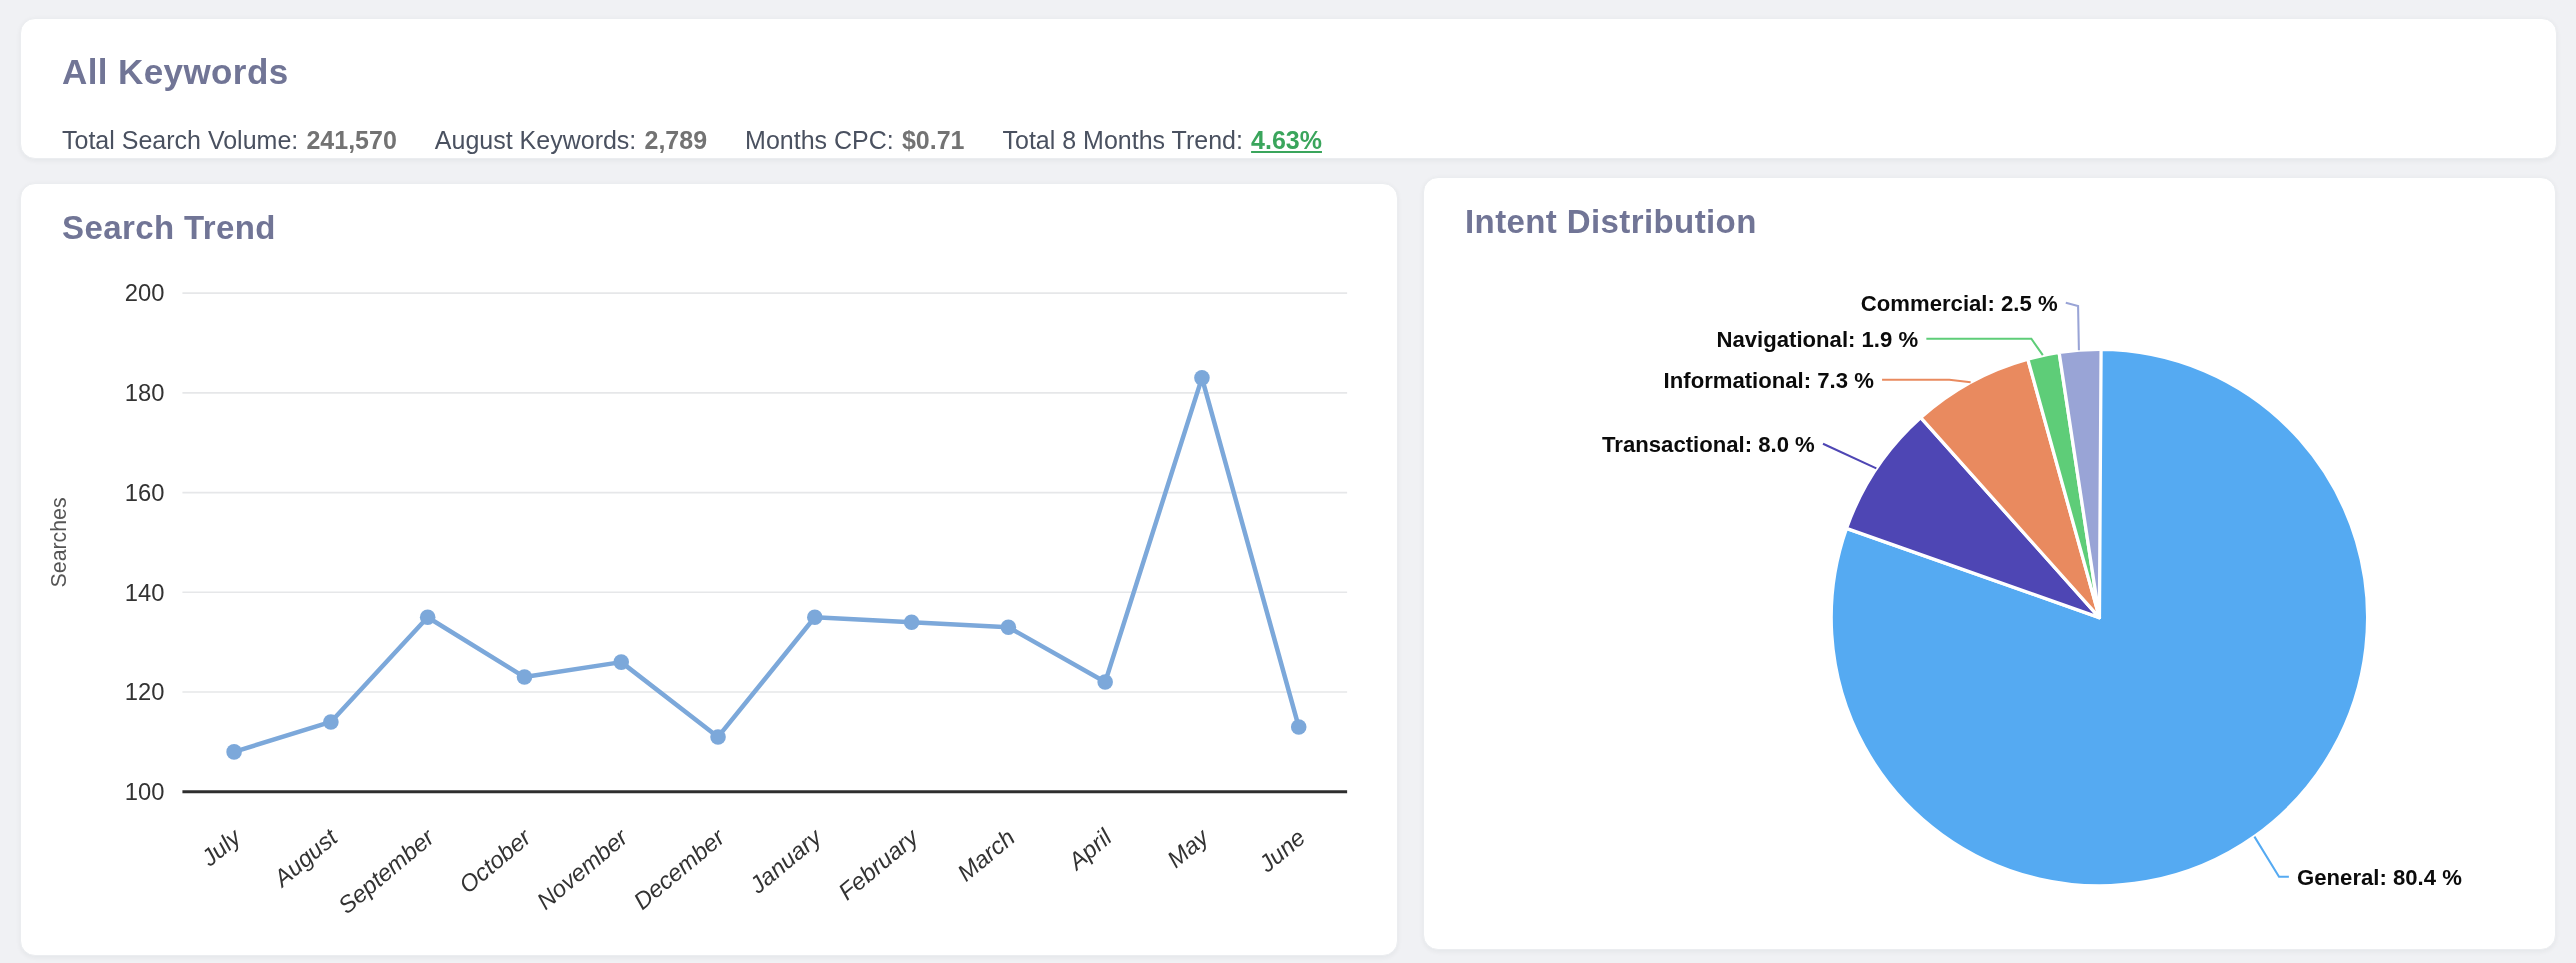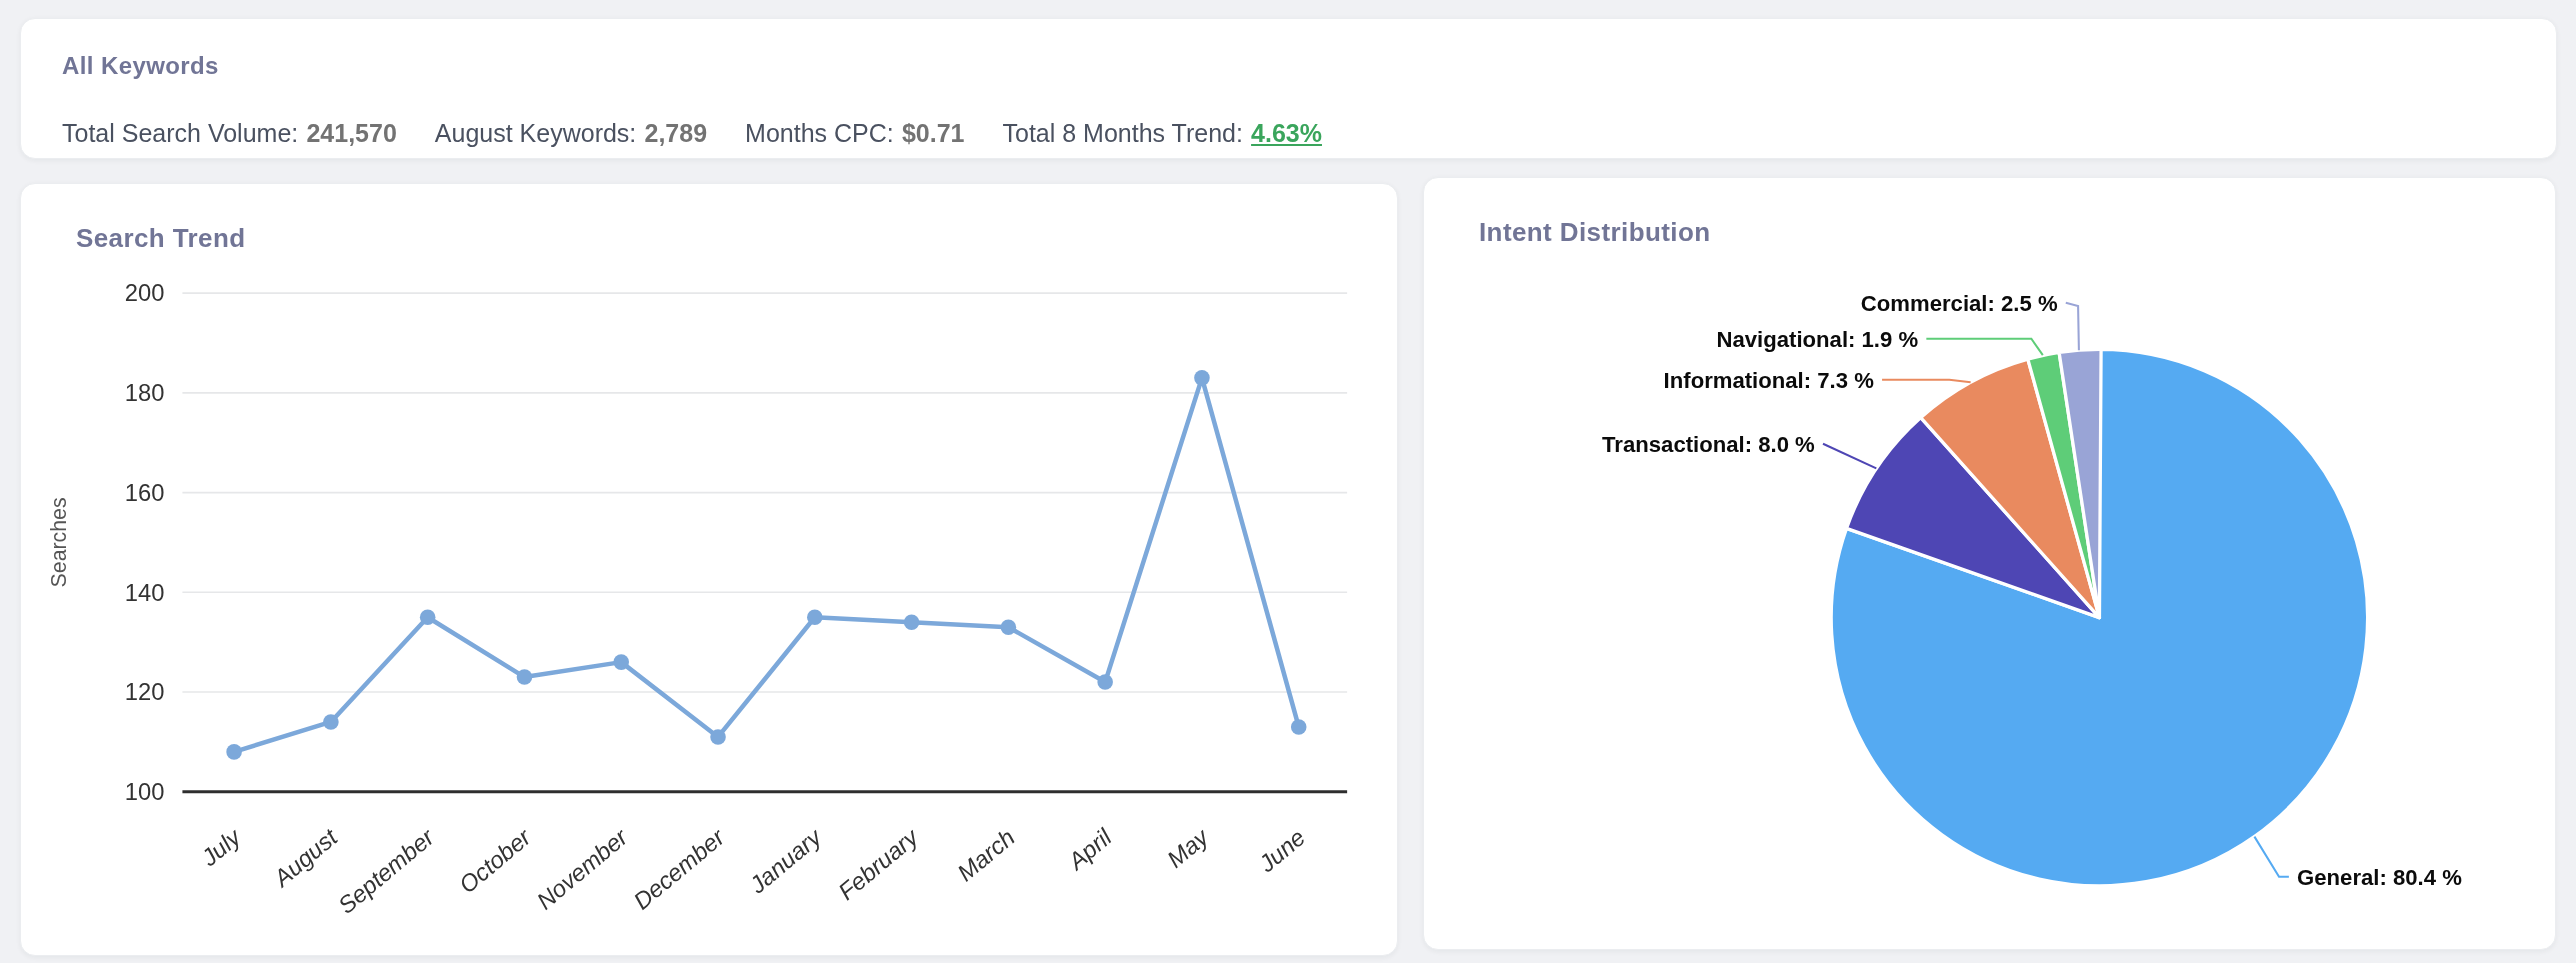--- a/index.html
+++ b/index.html
@@ -9,33 +9,33 @@
     font-family:"Liberation Sans",sans-serif;
   }
   .card{
     position:absolute;background:#ffffff;border-radius:15px;
     border:0.8px solid #ebedf0;box-shadow:0 1.6px 5px rgba(25,30,45,.05);
     box-sizing:border-box;
   }
   .header-card{left:20px;top:18px;width:2537px;height:141px;}
   .page-title{
     position:absolute;left:41px;top:33px;margin:0;
-    font-size:24px;font-weight:bold;color:#717596;letter-spacing:0.4px;
+    font-size:35px;font-weight:bold;color:#717596;letter-spacing:0.4px;
   }
   .stats{
     position:absolute;left:41px;top:100px;display:flex;gap:38px;
     font-size:25px;color:#4a5160;white-space:nowrap;
   }
-  .stat{display:flex;align-items:flex-start;}
+  .stat{display:flex;align-items:flex-start;margin-top:7px;}
   .stat .val{font-weight:bold;color:#737373;margin-left:8.2px;}
   .chart-card-left{left:20px;top:183px;width:1378px;height:773px;}
   .chart-card-right{left:1423px;top:177px;width:1133px;height:773px;}
   .panel-title{
-    position:absolute;left:39px;top:23px;margin:16px;z-index:2;
-    font-size:26px;font-weight:bold;color:#717596;letter-spacing:0.4px;
+    position:absolute;left:39px;top:23px;margin:2px;z-index:2;
+    font-size:33px;font-weight:bold;color:#717596;letter-spacing:0.4px;
     pointer-events:none;
   }
   svg.chart{position:absolute;left:0;top:0;width:100%;height:100%;display:block;}
 </style>
 </head>
 <body>
 
 <section class="card header-card">
   <h1 class="page-title">All Keywords</h1>
   <div class="stats">

